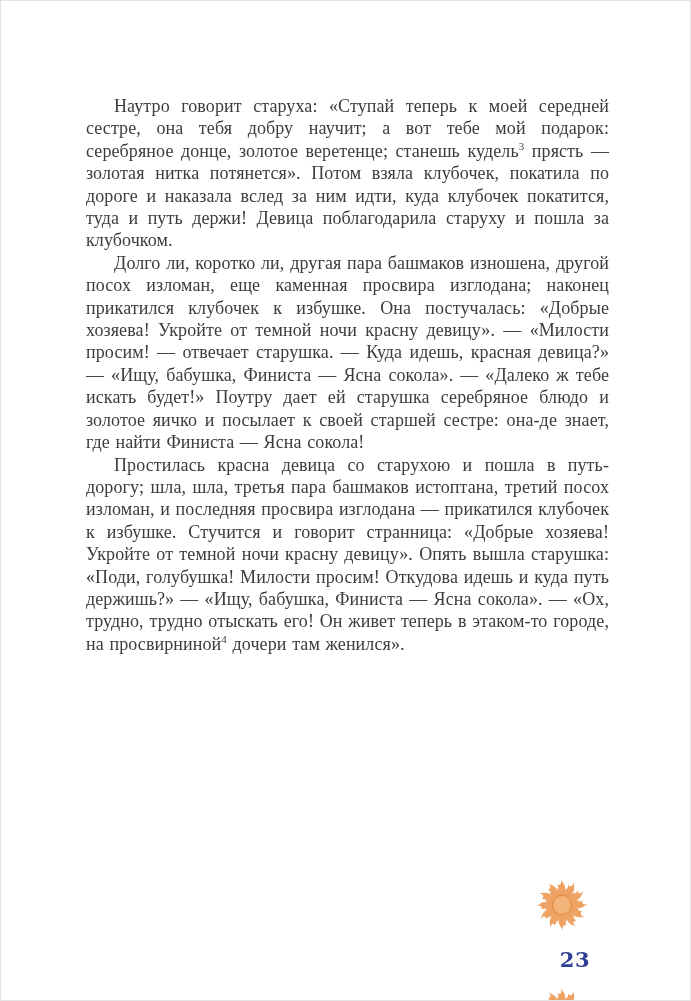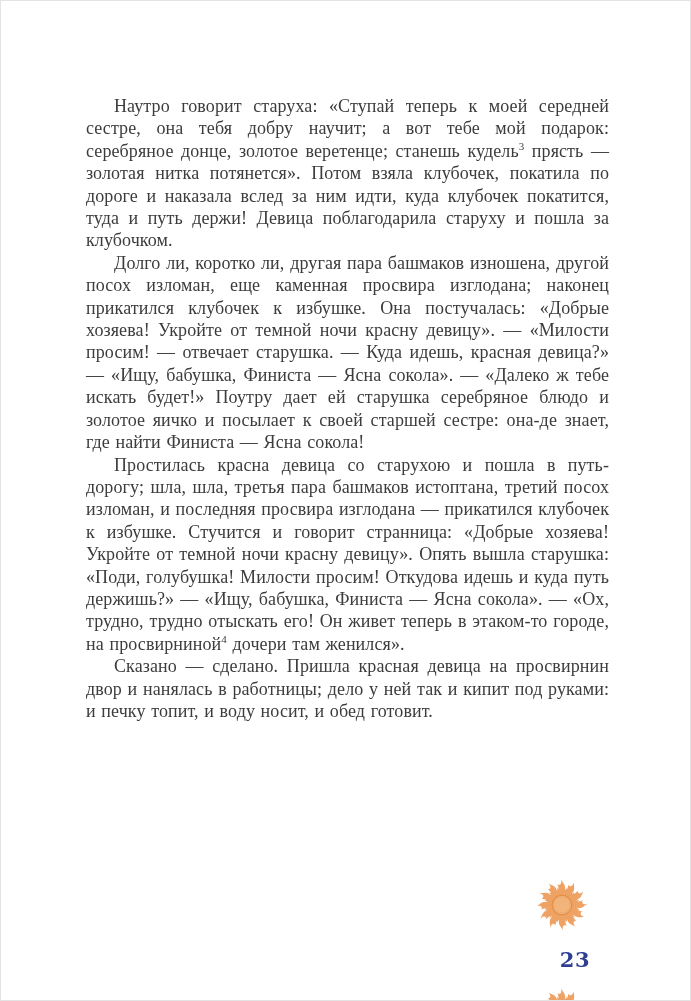--- a/index.html
+++ b/index.html
@@ -63,21 +63,20 @@
 </style>
 </head>
 <body>
 
 <div class="page">
 
   <main class="text-block" id="text-block" style="color: rgb(60, 60, 62);">
       <p>Наутро говорит старуха: «Ступай теперь к моей середней сестре, она тебя добру научит; а вот тебе мой подарок: серебряное донце, золотое веретенце; станешь кудель<sup>3</sup> прясть — золотая нитка потянется». Потом взяла клубочек, покатила по дороге и наказала вслед за ним идти, куда клубочек покатится, туда и путь держи! Девица поблагодарила старуху и пошла за клубочком.</p>
       <p>Долго ли, коротко ли, другая пара башмаков изношена, другой посох изломан, еще каменная просвира изглодана; наконец прикатился клубочек к избушке. Она постучалась: «Добрые хозяева! Укройте от темной ночи красну девицу». — «Милости просим! — отвечает старушка. — Куда идешь, красная девица?» — «Ищу, бабушка, Финиста — Ясна сокола». — «Далеко ж тебе искать будет!» Поутру дает ей старушка серебряное блюдо и золотое яичко и посылает к своей старшей сестре: она-де знает, где найти Финиста — Ясна сокола!</p>
       <p>Простилась красна девица со старухою и пошла в путь-дорогу; шла, шла, третья пара башмаков истоптана, третий посох изломан, и последняя просвира изглодана — прикатился клубочек к избушке. Стучится и говорит странница: «Добрые хозяева! Укройте от темной ночи красну девицу». Опять вышла старушка: «Поди, голубушка! Милости просим! Откудова идешь и куда путь держишь?» — «Ищу, бабушка, Финиста — Ясна сокола». — «Ох, трудно, трудно отыскать его! Он живет теперь в этаком-то городе, на просвирниной<sup>4</sup> дочери там женился».</p>
-      <p>Сказано — сделано. Пришла красная девица на просвирнин двор и нанялась в работницы; дело у ней так и кипит под руками: и печку топит, и воду носит, и обед готовит.</p>
     </main>
 
   <footer class="page-footer">
     <span class="sun" id="sun-left">
         <svg viewBox="-30 -30 60 60" xmlns="http://www.w3.org/2000/svg">
     <g fill="#eea264">
             <path d="M -3 -9 C -6 -14 -2 -17 -5 -22 C -2 -21 0 -22 -1 -27.5 C 1 -23 4 -22 3.2 -17 C 2.6 -14 4 -12 2.5 -9 Z" transform="rotate(0)"></path>
             <path d="M -3 -9 C -6 -14 -2 -17 -5 -22 C -2 -21 0 -22 -1 -27.5 C 1 -23 4 -22 3.2 -17 C 2.6 -14 4 -12 2.5 -9 Z" transform="rotate(15) scale(0.72)"></path>
             <path d="M -3 -9 C -6 -14 -2 -17 -5 -22 C -2 -21 0 -22 -1 -27.5 C 1 -23 4 -22 3.2 -17 C 2.6 -14 4 -12 2.5 -9 Z" transform="rotate(30)"></path>
             <path d="M -3 -9 C -6 -14 -2 -17 -5 -22 C -2 -21 0 -22 -1 -27.5 C 1 -23 4 -22 3.2 -17 C 2.6 -14 4 -12 2.5 -9 Z" transform="rotate(45) scale(0.72)"></path>

